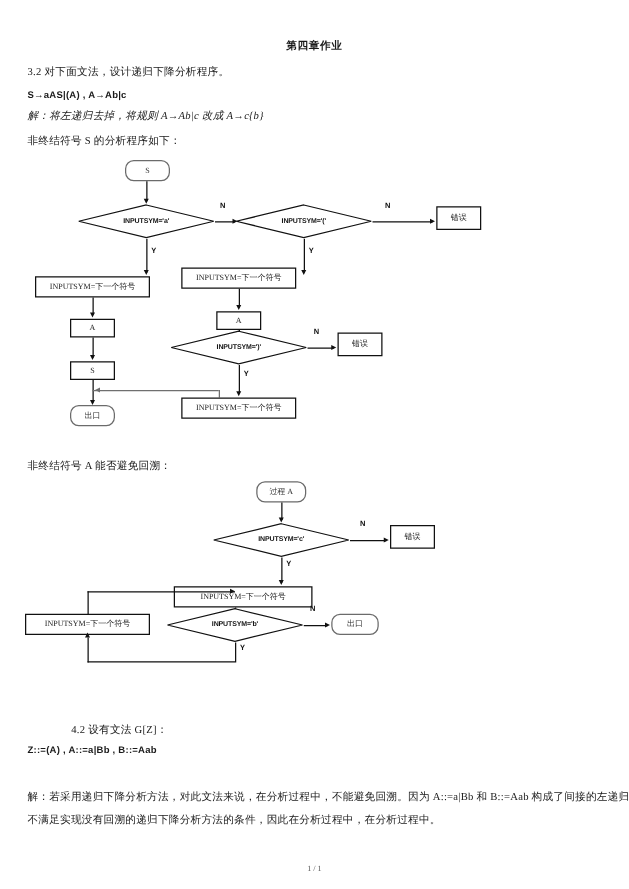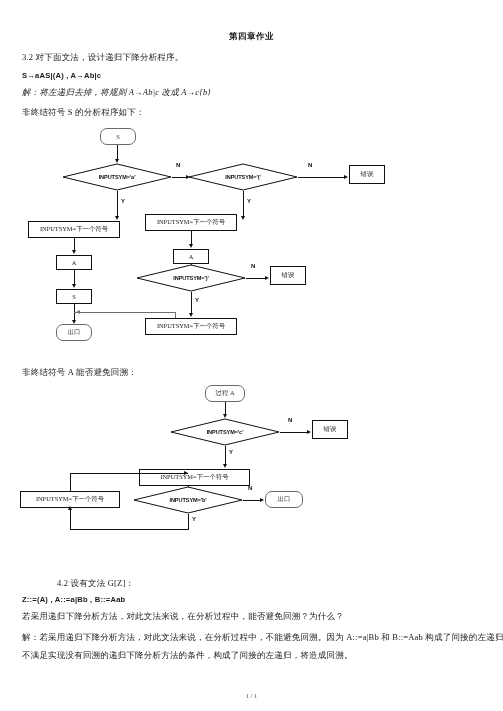--- a/index.html
+++ b/index.html
@@ -209,18 +209,17 @@
     <div class="ln v" style="left:70px;top:510px;height:20px;"></div>
     <div class="arrow up" style="left:67.5px;top:506px;"></div>
 
     <div class="ln v" style="left:70px;top:473px;height:19px;"></div>
     <div class="ln h" style="left:70px;top:473px;width:118px;"></div>
     <div class="arrow right" style="left:184px;top:470.5px;"></div>
   </div>
 
   <div class="para" style="left:22px;top:578px;margin-left:35px;">4.2 设有文法 G[Z]：</div>
   <div class="para mono" style="left:22px;top:594px;">Z::=(A)  ,   A::=a|Bb  ,   B::=Aab</div>
-  <div class="para" style="left:22px;top:611px;">若采用递归下降分析方法，对此文法来说，在分析过程中，能否避免回溯？为什么？</div>
   <div class="para" style="left:22px;top:632px;">解：若采用递归下降分析方法，对此文法来说，在分析过程中，不能避免回溯。因为 A::=a|Bb 和 B::=Aab 构成了间接的左递归，</div>
-  <div class="para" style="left:22px;top:650px;">不满足实现没有回溯的递归下降分析方法的条件，构成了间接的左递归，将造成回溯。</div>
+  <div class="para" style="left:22px;top:650px;">不满足实现没有回溯的递归下降分析方法的条件，因此在分析过程中，在分析过程中。</div>
 
   <div class="footer">1 / 1</div>
 </div>
 
 </body></html>

